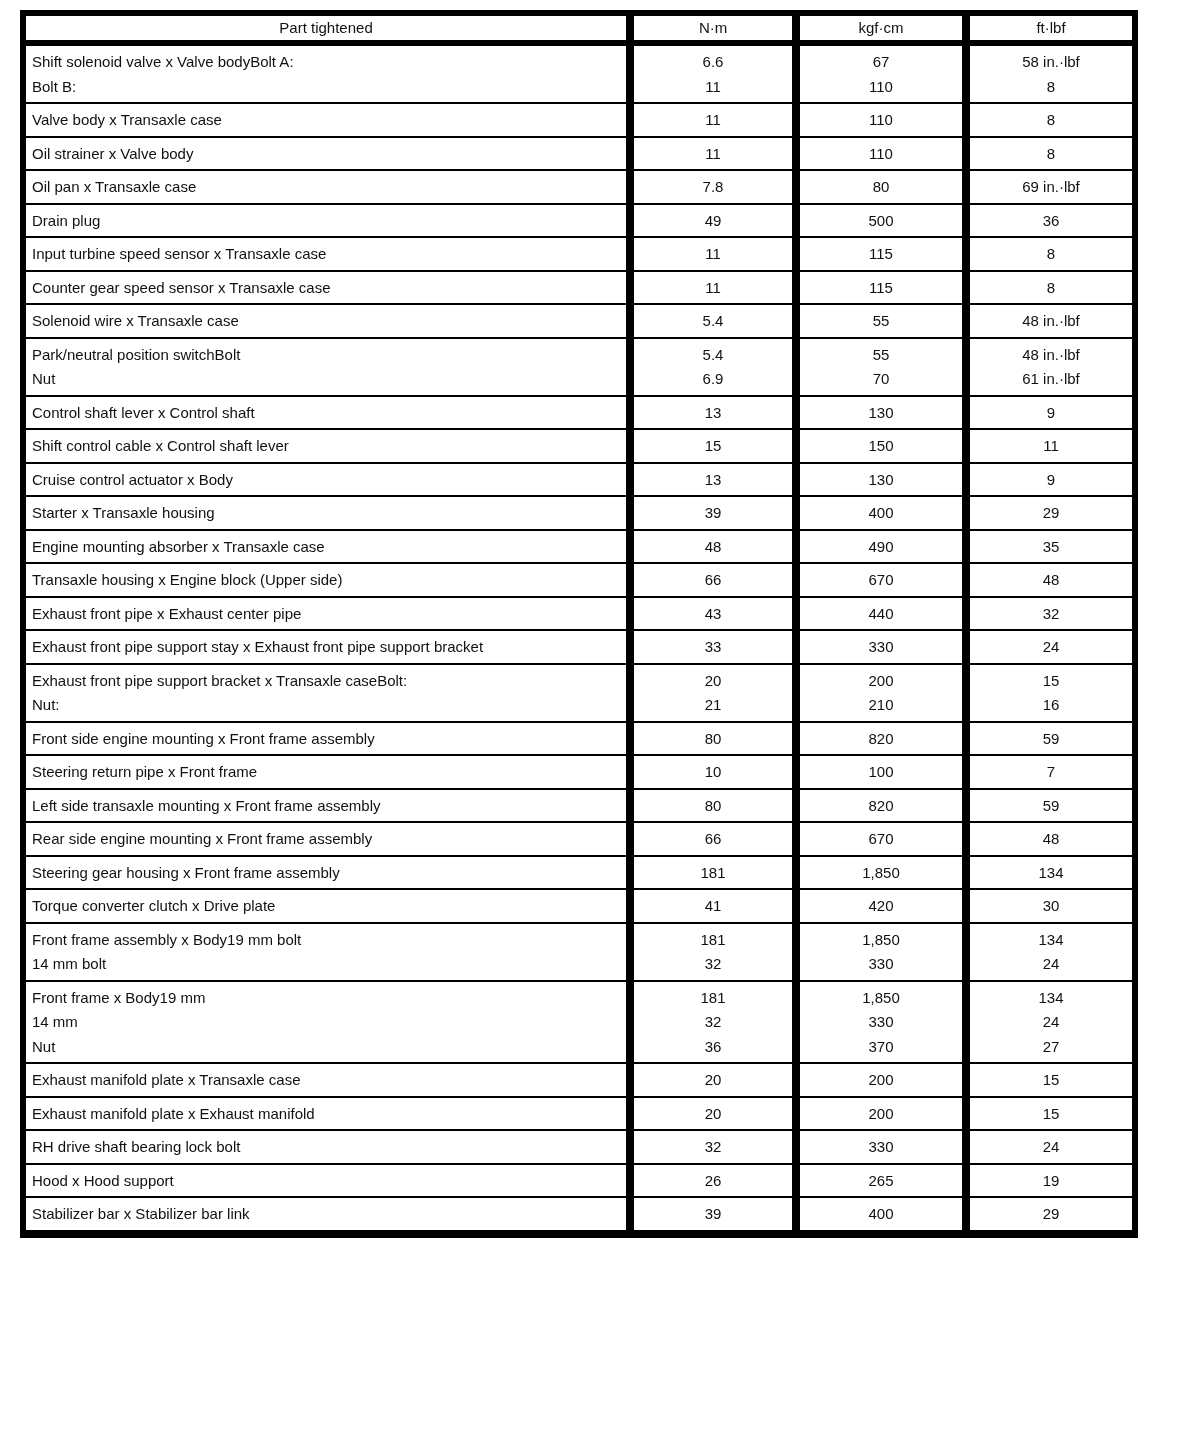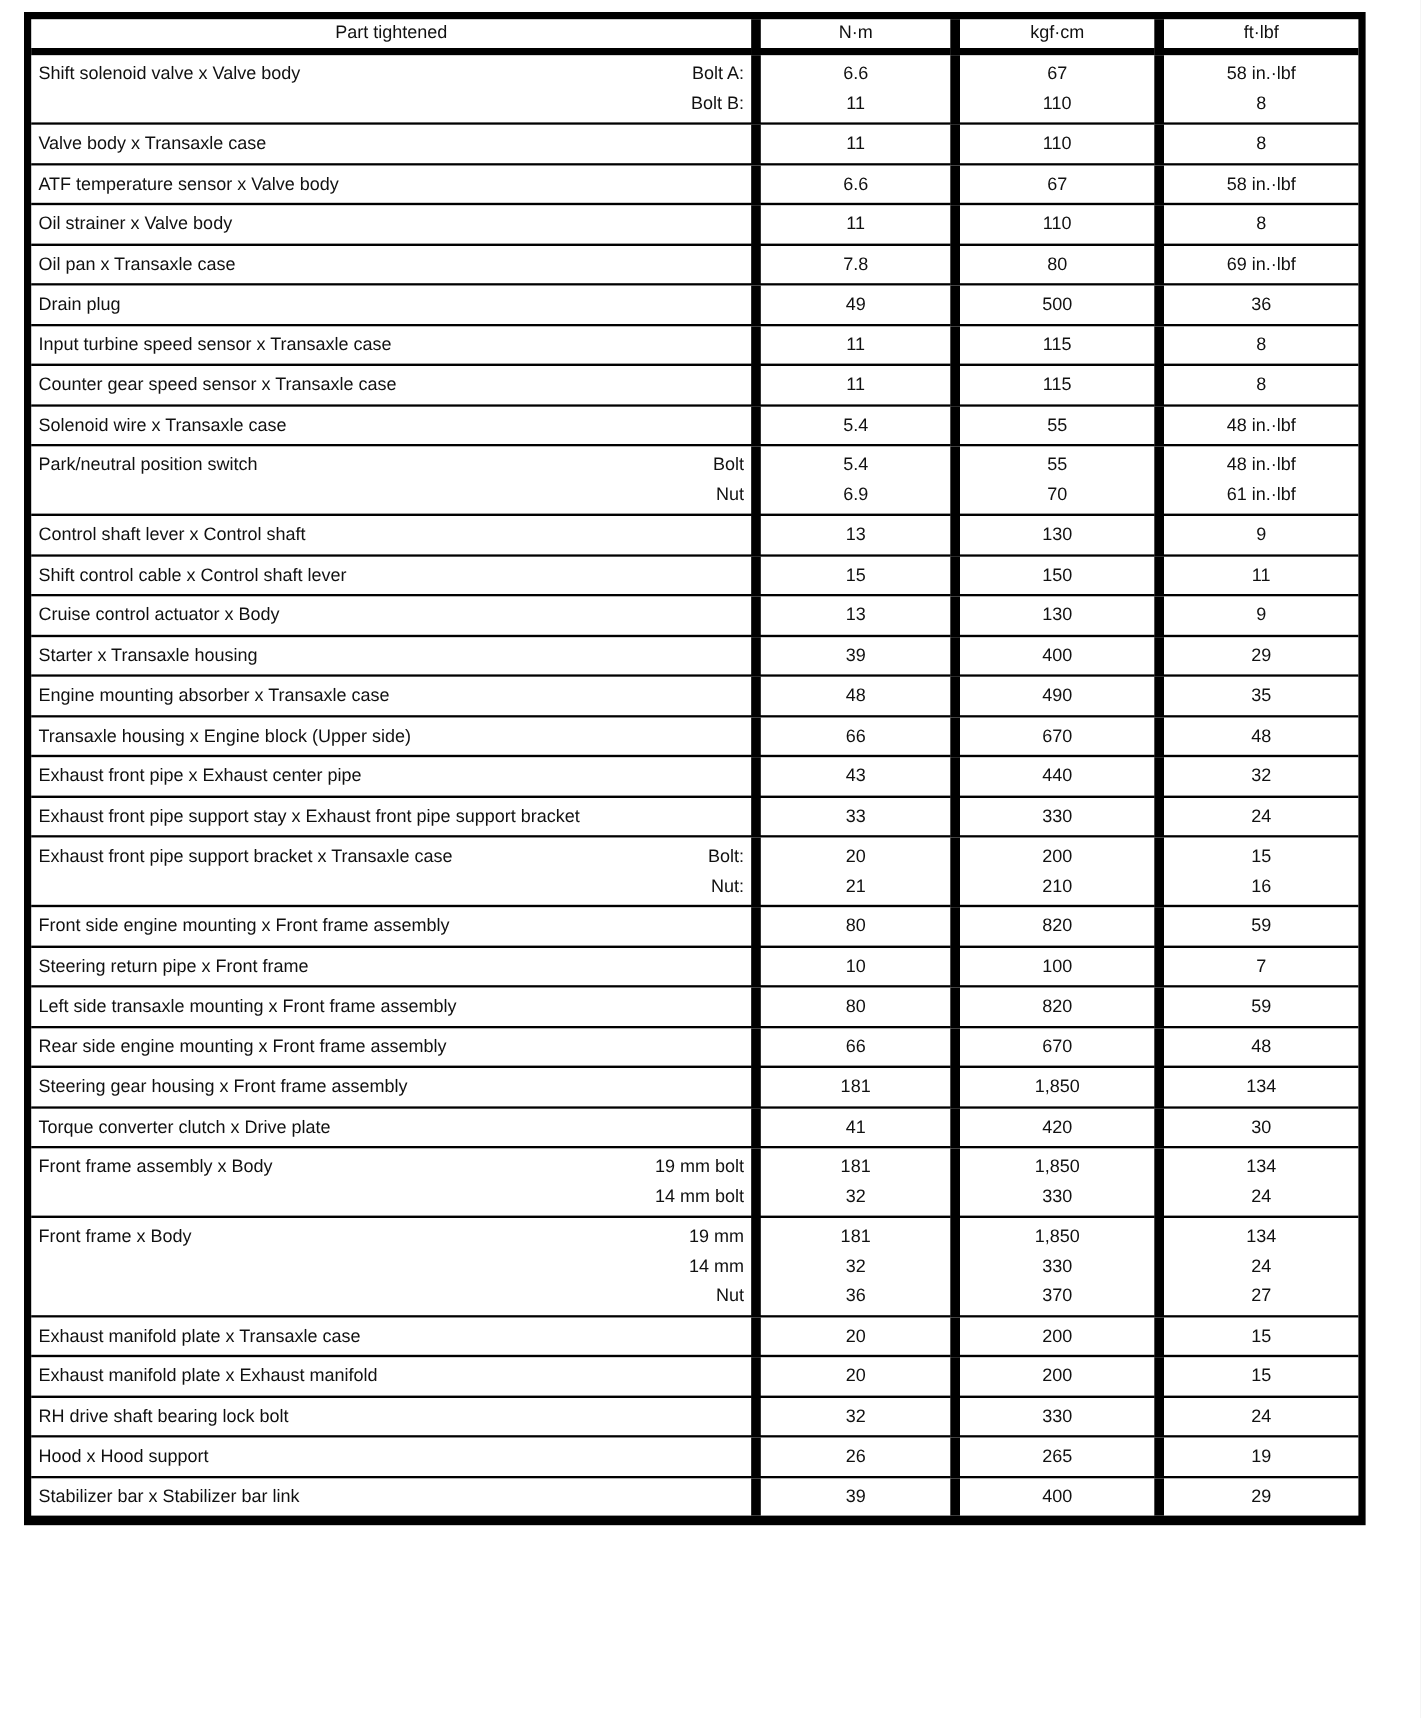--- a/index.html
+++ b/index.html
@@ -18,21 +18,21 @@
   col.c-part { width: 586px; }
   col.c-nm { width: 162px; }
   col.c-kgf { width: 166px; }
   col.c-ft { width: 166px; }
   th { font-weight: normal; text-align: center; height: 24px; line-height: 24px; border-bottom: 6px solid #000; }
   td { border-bottom: 2px solid #000; }
   tr:last-child td { border-bottom: none; }
   .sep-l { border-left: 8px solid #000; }
   .line { height: 24.5px; line-height: 24.5px; }
   .partcell { padding: 4px 6px 3px 6px; }
-  .partrow { display: flex; justify-content: space-between; }
+  .partrow { display: flex; }
   .sub { text-align: right; }
   .numcell { padding: 4px 0 3px 0; text-align: center; }
 </style>
 </head>
 <body>
 
 <div class="sheet">
   <table>
     <colgroup>
       <col class="c-part">
@@ -85,36 +85,20 @@
           <td class="numcell sep-l">
             <div class="line">110</div>
           </td>
           <td class="numcell sep-l">
             <div class="line">8</div>
           </td>
         </tr>
         <tr>
           <td class="partcell">
             <div class="line partrow">
-              <span>ATF temperature sensor x Valve body</span>
-            </div>
-          </td>
-          <td class="numcell sep-l">
-            <div class="line">6.6</div>
-          </td>
-          <td class="numcell sep-l">
-            <div class="line">67</div>
-          </td>
-          <td class="numcell sep-l">
-            <div class="line">58 in.·lbf</div>
-          </td>
-        </tr>
-        <tr>
-          <td class="partcell">
-            <div class="line partrow">
               <span>Oil strainer x Valve body</span>
             </div>
           </td>
           <td class="numcell sep-l">
             <div class="line">11</div>
           </td>
           <td class="numcell sep-l">
             <div class="line">110</div>
           </td>
           <td class="numcell sep-l">

